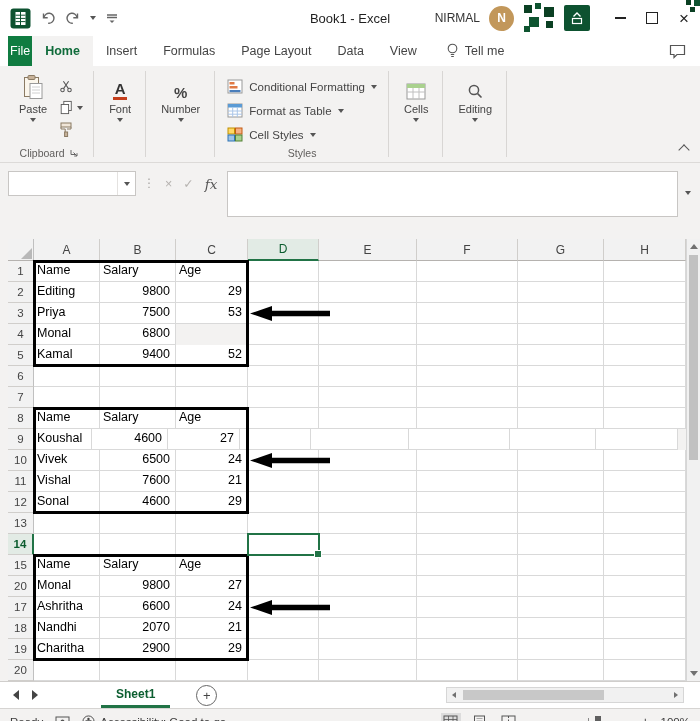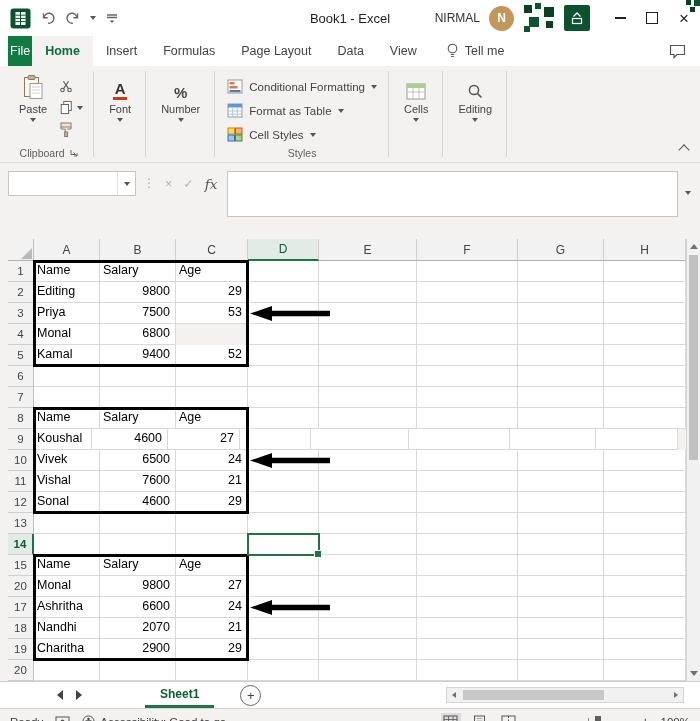--- a/index.html
+++ b/index.html
@@ -105,21 +105,21 @@
     border-left:1px solid #d6d6d6;box-sizing:border-box;}
   .vs-btn{height:15px;display:flex;align-items:center;justify-content:center;}
   .tri-up{width:0;height:0;border-left:4px solid transparent;border-right:4px solid transparent;
     border-bottom:5px solid #707070;}
   .tri-down{width:0;height:0;border-left:4px solid transparent;border-right:4px solid transparent;
     border-top:5px solid #707070;}
   .vs-thumb{position:absolute;top:16px;left:2px;right:2px;height:205px;background:#c1c1c1;}
   .vs-down{position:absolute;bottom:0;left:0;right:0;}
 
   
-  .sheetbar{flex:0 0 26px;background:#fff;border-top:1px solid #d0cecc;display:flex;align-items:stretch;padding-left:44px;}
+  .sheetbar{flex:0 0 26px;background:#fff;border-top:1px solid #d0cecc;display:flex;align-items:stretch;}
   .nav-arrows{display:flex;align-items:center;gap:13px;padding:0 13px;}
   .tri-left{width:0;height:0;border-top:5px solid transparent;border-bottom:5px solid transparent;
     border-right:6px solid #444;}
   .tri-right{width:0;height:0;border-top:5px solid transparent;border-bottom:5px solid transparent;
     border-left:6px solid #444;}
   .sheet-tab{margin-left:50px;padding:0 15px;display:flex;align-items:center;color:#0c5e30;
     font-weight:bold;font-size:12px;background:#fff;border-bottom:3px solid #217346;box-sizing:border-box;}
   .add-sheet{width:19px;height:19px;border:1px solid #666;border-radius:50%;display:flex;
     align-items:center;justify-content:center;font-size:13px;color:#444;margin:auto 0 auto 26px;line-height:1;}
   .h-scroll{margin-left:auto;margin-right:16px;align-self:center;width:238px;height:16px;

